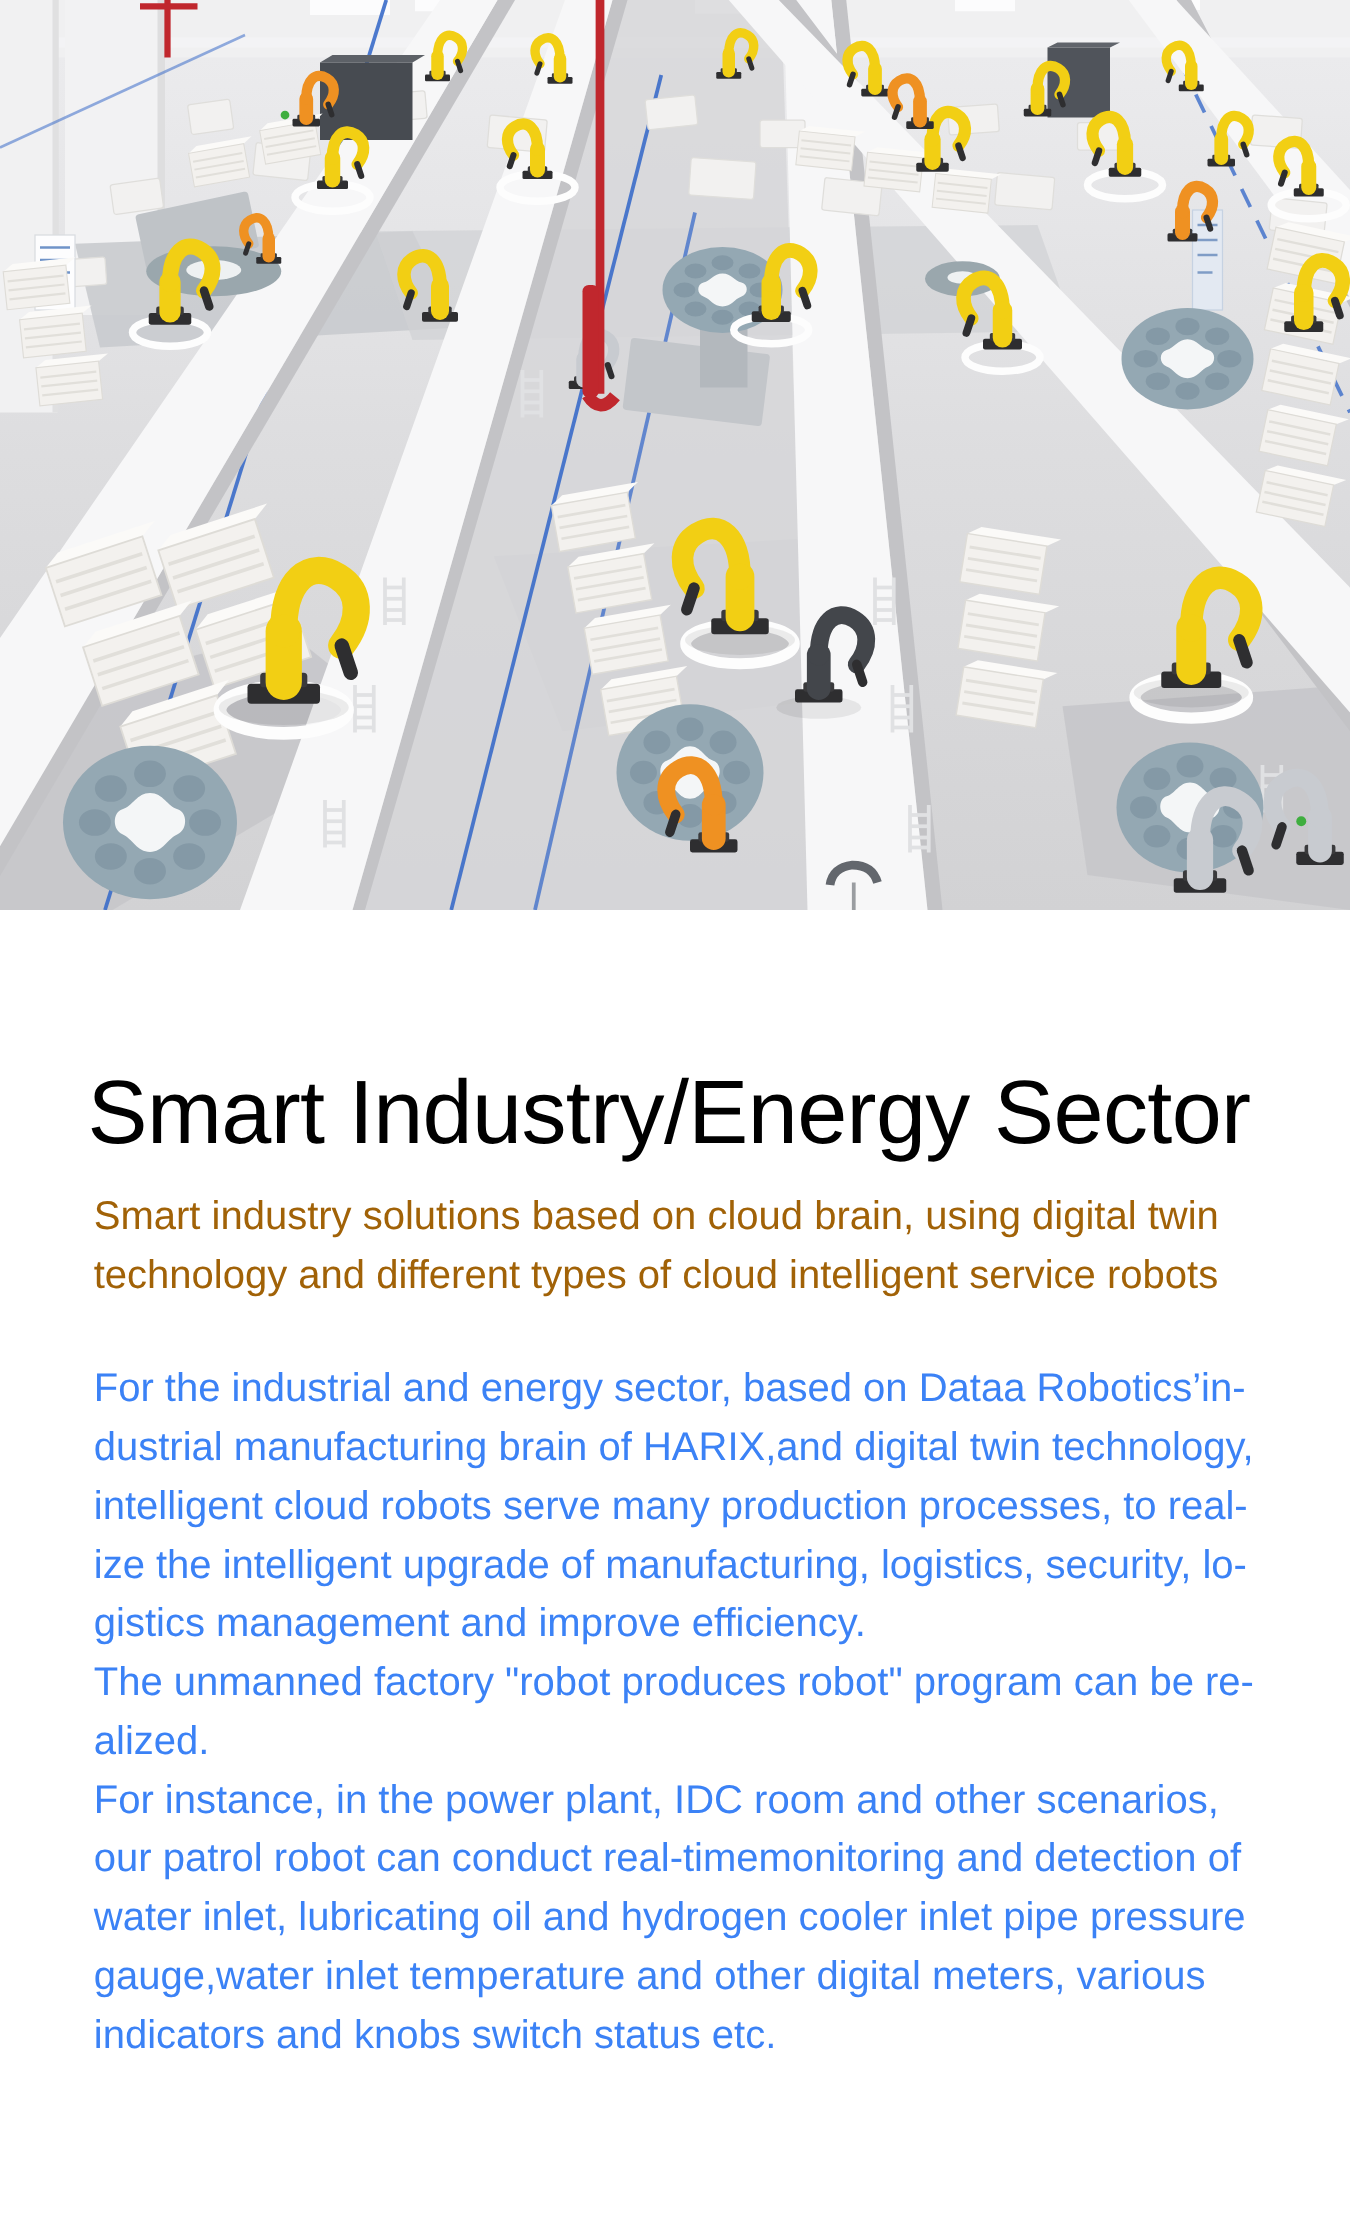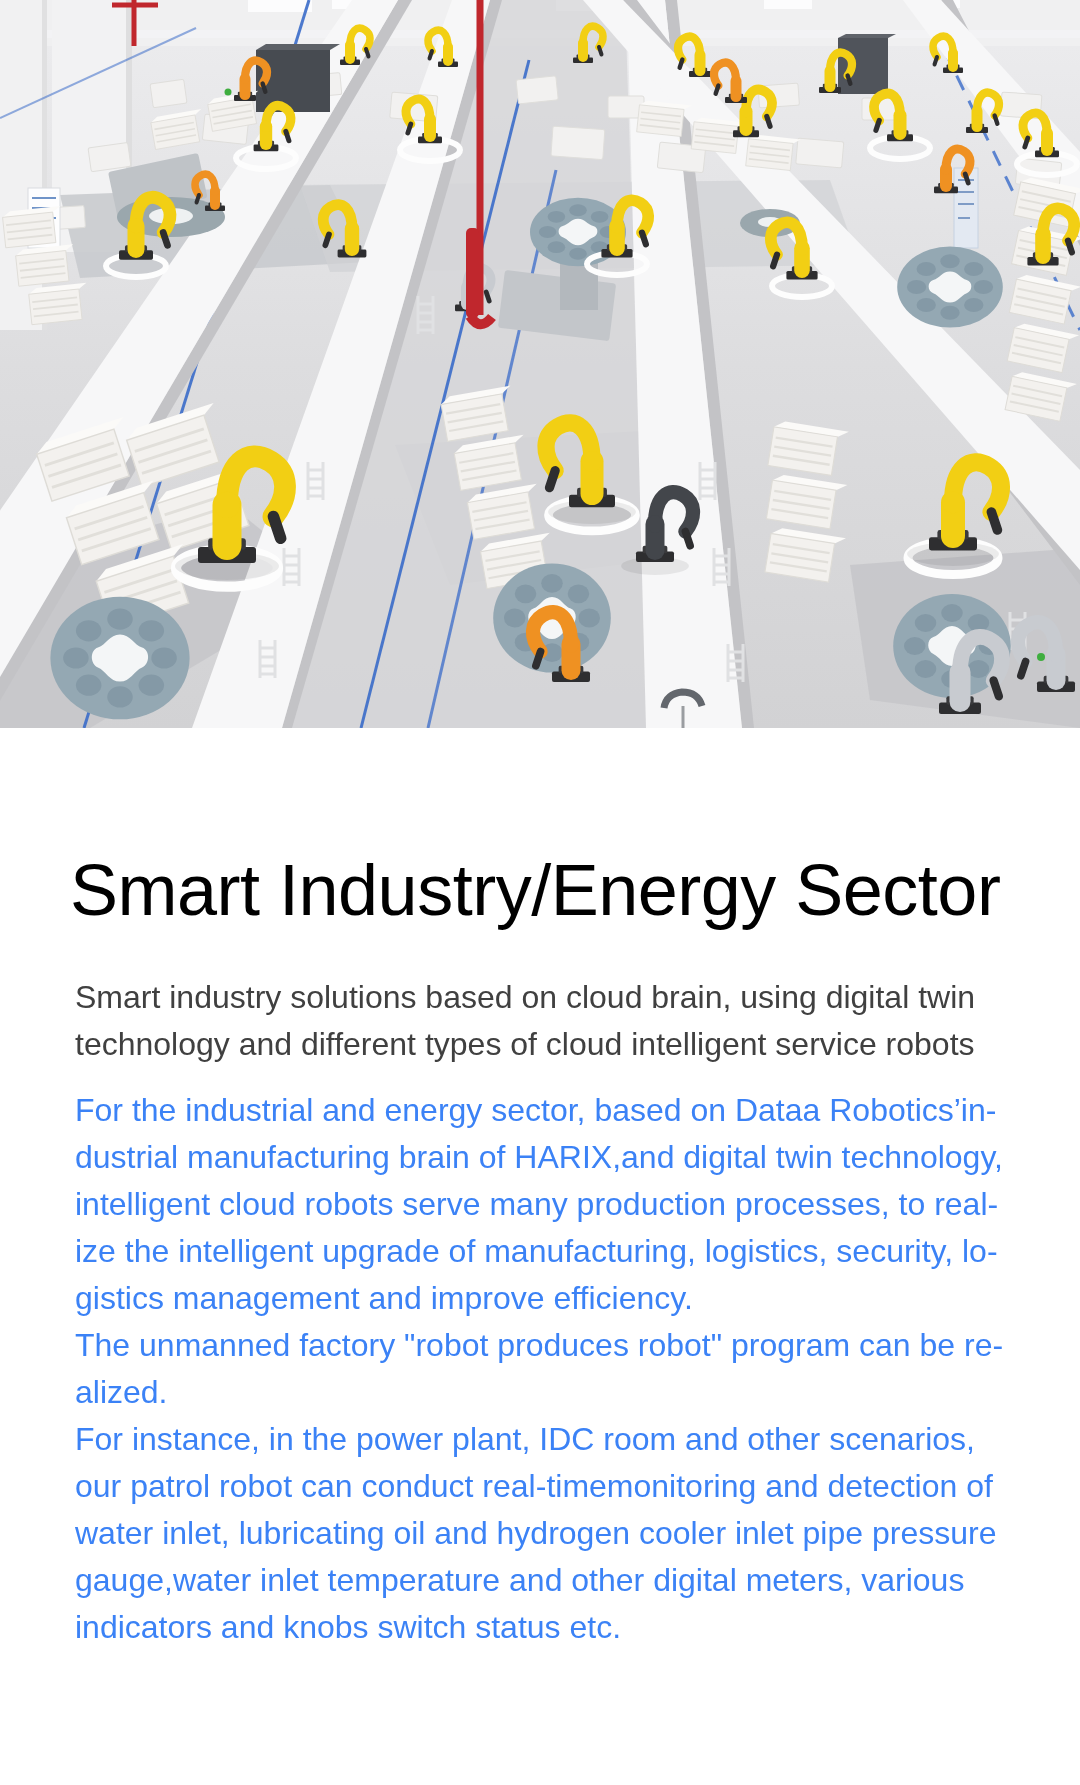--- a/index.html
+++ b/index.html
@@ -2,22 +2,22 @@
 <html><head>
 <meta charset="utf-8">
 <style>
   html,body{margin:0;padding:0;background:#ffffff;}
   .page{position:relative;width:1080px;height:1714px;background:#ffffff;overflow:hidden;
         font-family:"Liberation Sans", sans-serif;}
   .hero{position:absolute;left:0;top:0;width:1080px;height:728px;display:block;}
   .title{position:absolute;left:70px;top:848px;margin:0;width:990px;
          font-size:72px;font-weight:400;line-height:84px;color:#000000;
          letter-spacing:-0.5px;white-space:nowrap;}
-  .subtitle{position:absolute;left:75px;top:974px;margin:0;width:1005px;
-            font-size:32px;line-height:47px;color:#404040;white-space:pre-line;}
+  .subtitle{position:absolute;left:75px;top:949px;margin:0;width:1005px;
+            font-size:32px;line-height:47px;color:#a16207;white-space:pre-line;}
   .bodytext{position:absolute;left:75px;top:1087px;margin:0;width:1005px;
             font-size:32px;line-height:47px;color:#3b82f6;white-space:pre-line;}
 </style>
 </head>
 <body>
 
 <div class="page">
 
   <svg class="hero" viewBox="0 0 1080 728" preserveAspectRatio="none" aria-hidden="true">
     <defs>

